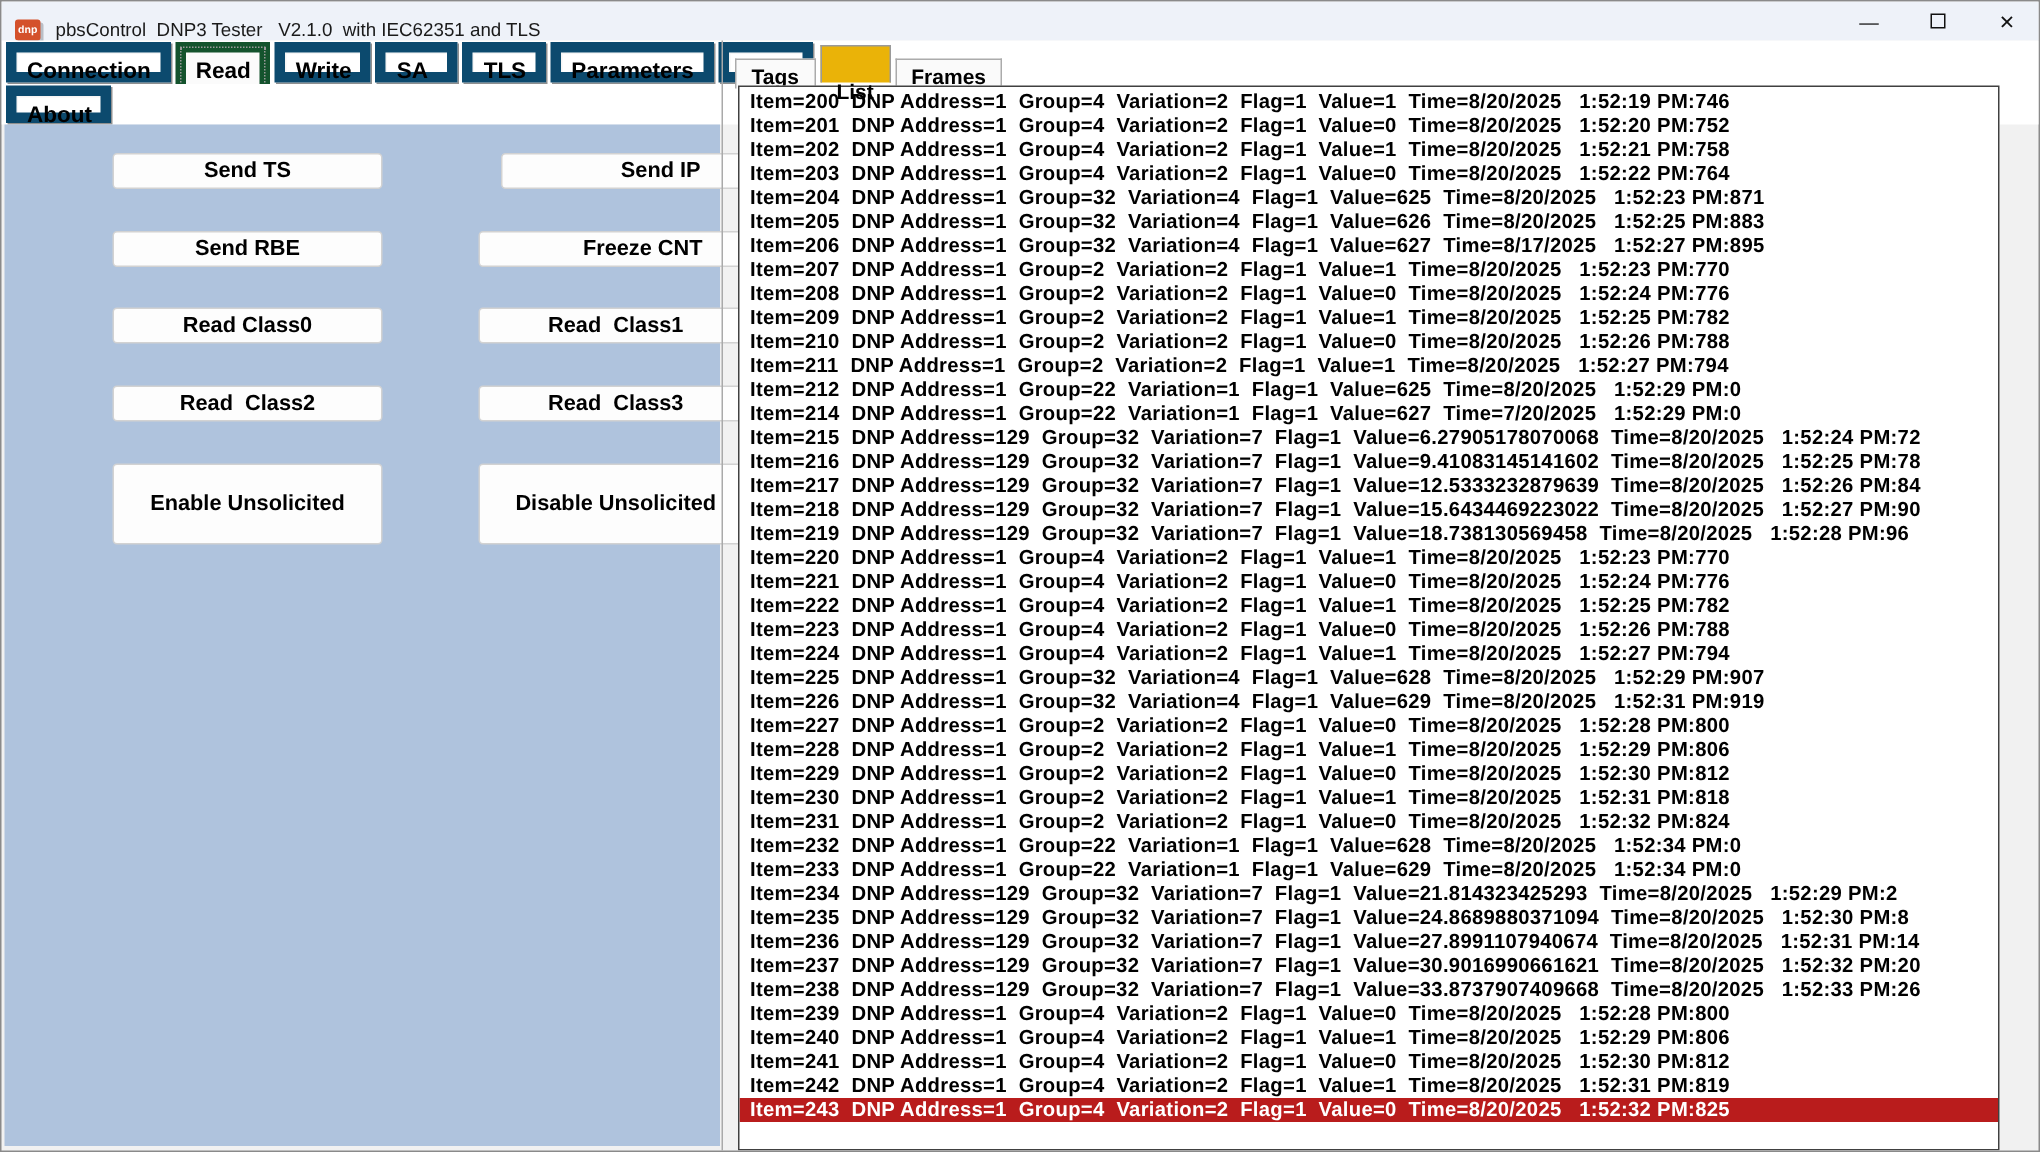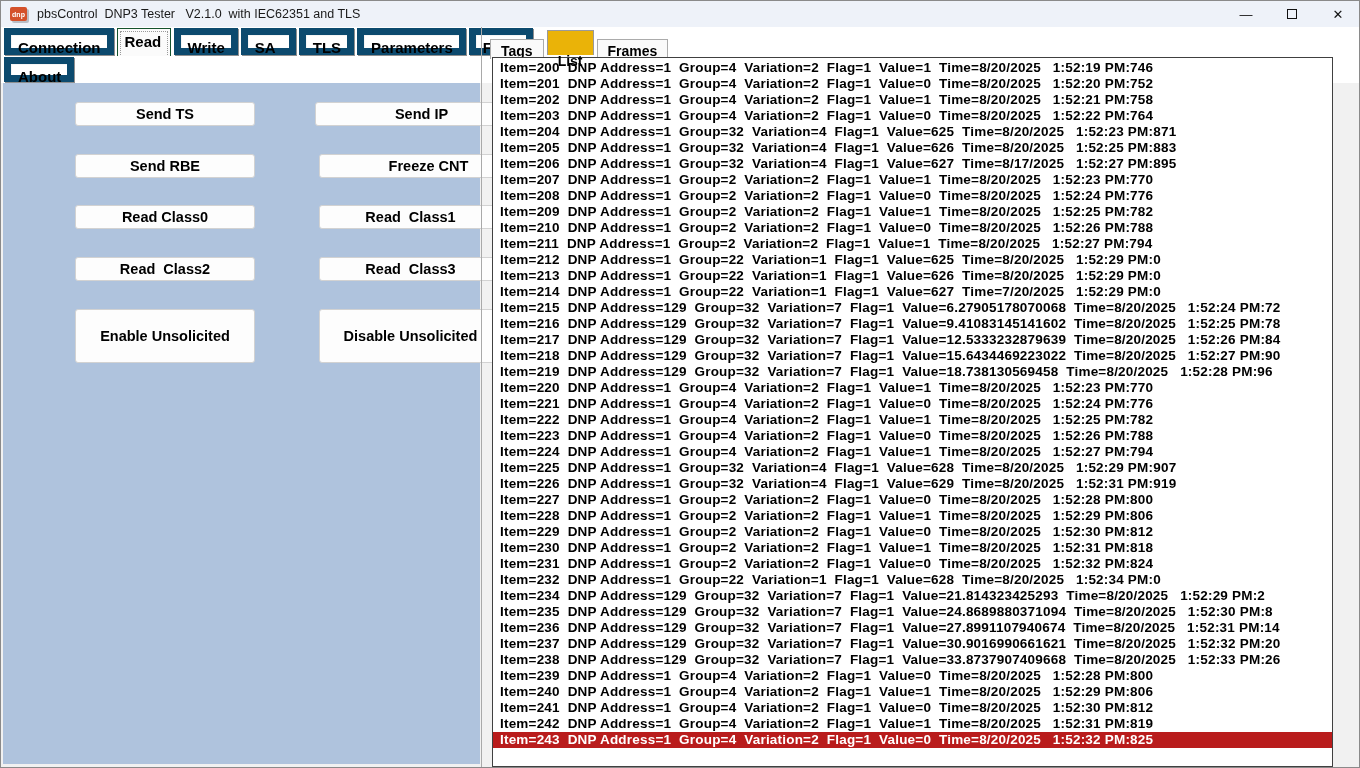--- a/index.html
+++ b/index.html
@@ -1,34 +1,34 @@
 <!DOCTYPE html>
 <html><head>
 <meta charset="utf-8">
 <style>
   html,body{margin:0;padding:0;background:#d8d8d8;}
   *{box-sizing:border-box;font-family:"Liberation Sans",sans-serif;}
   .window{position:relative;width:1360px;height:768px;background:#f1f1f1;overflow:hidden;border:1px solid #8a8a8a;}
   
-  .titlebar{position:absolute;left:0;top:0;width:1360px;height:26px;background:#eef2f9;display:flex;align-items:center;}
+  .titlebar{position:absolute;left:0;top:0;width:1360px;height:26px;background:#eef2f9;display:flex;align-items:flex-end;}
   .app-icon{width:17px;height:14px;margin-left:9px;background:#d4512b;border-radius:2px;color:#fff;
             font-size:7px;font-weight:bold;display:flex;align-items:center;justify-content:center;
             box-shadow:2px 2px 0 #b9bec6;}
   .title-text{margin-left:10px;font-size:12.5px;color:#1a1a1a;white-space:pre;}
   .win-controls{margin-left:auto;display:flex;height:26px;}
   .win-btn{width:46px;height:26px;display:flex;align-items:center;justify-content:center;font-size:13px;color:#111;cursor:default;}
   .max-glyph{width:10px;height:10px;border:1.2px solid #111;}
   
   .navrow{position:absolute;left:0;width:1360px;background:#ffffff;}
   .navrow1{top:26px;height:29px;}
   .navrow2{top:55px;height:27px;}
   .navtab{position:relative;display:inline-block;vertical-align:top;height:27px;margin:1px 0 0 3px;padding:4px 6px 0 7px;
           background:#fff;border:7px solid #0c4a6e;box-shadow:1px 1px 0 #8f8f8f, inset 1px 1px 0 #f5f5f5;
           font-size:15px;font-weight:bold;color:#000;cursor:default;}
-  .navtab.selected{background:#fbfbfb;border:1px solid #14532d;box-shadow:none;outline:1px dotted #9a9a9a;outline-offset:-4px;height:44px;}
+  .navtab.selected{background:#fbfbfb;border:7px solid #14532d;box-shadow:none;outline:1px dotted #9a9a9a;outline-offset:-4px;height:44px;}
   .navrow2 .navtab{height:25px;}
   
   .read-panel{position:absolute;left:2px;top:82px;width:477px;height:681px;background:#afc3dd;}
   .cmd-btn{position:absolute;background:#fdfdfd;border:1px solid #d2d2d2;border-radius:3px;
            font-size:14.5px;font-weight:bold;color:#000;display:flex;align-items:center;justify-content:center;
            white-space:pre;cursor:default;margin-left:29px;}
   
   .right-divider{position:absolute;left:480px;top:26px;width:1px;height:742px;background:#a9a9a9;}
   .tabstrip{position:absolute;left:489px;top:29px;height:27px;}
   .rtab{position:relative;display:inline-block;vertical-align:bottom;padding:3px 10px 2px 10px;margin-right:3px;
@@ -56,21 +56,21 @@
         </div>
       <div class="win-btn">✕</div>
     </div>
   </div>
 
   <div class="navrow navrow1" id="navrow1"><div class="navtab" style="min-width: 84px;">Connection</div><div class="navtab selected" style="min-width: 54px;">Read</div><div class="navtab" style="min-width: 51px;">Write</div><div class="navtab" style="min-width: 55px;">SA</div><div class="navtab" style="min-width: 52px;">TLS</div><div class="navtab" style="min-width: 90px;">Parameters</div><div class="navtab" style="min-width: 56px;">Filter</div></div>
   <div class="navrow navrow2" id="navrow2"><div class="navtab" style="min-width: 47px;">About</div></div>
 
   <div class="read-panel" id="readPanel">
       <div class="cmd-btn" style="top: 19px; left: 43px; width: 180px; height: 24px;">Send TS</div>
-      <div class="cmd-btn" style="top: 19px; left: 283px; width: 213px; height: 24px;">Send IP</div>
+      <div class="cmd-btn" style="top: 19px; left: 302px; width: 213px; height: 24px;">Send IP</div>
       <div class="cmd-btn" style="top: 71px; left: 43px; width: 180px; height: 24px;">Send RBE</div>
       <div class="cmd-btn" style="top: 71px; left: 287px; width: 183px; height: 24px; padding-left: 36px;">Freeze CNT</div>
       <div class="cmd-btn" style="top: 122px; left: 43px; width: 180px; height: 24px;">Read Class0</div>
       <div class="cmd-btn" style="top: 122px; left: 287px; width: 183px; height: 24px;">Read  Class1</div>
       <div class="cmd-btn" style="top: 174px; left: 43px; width: 180px; height: 24px;">Read  Class2</div>
       <div class="cmd-btn" style="top: 174px; left: 287px; width: 183px; height: 24px;">Read  Class3</div>
       <div class="cmd-btn" style="top: 226px; left: 43px; width: 180px; height: 54px;">Enable Unsolicited</div>
       <div class="cmd-btn" style="top: 226px; left: 287px; width: 183px; height: 54px;">Disable Unsolicited</div>
     </div>
 
@@ -85,40 +85,40 @@
       <div class="listrow">Item=203  DNP Address=1  Group=4  Variation=2  Flag=1  Value=0  Time=8/20/2025   1:52:22 PM:764</div>
       <div class="listrow">Item=204  DNP Address=1  Group=32  Variation=4  Flag=1  Value=625  Time=8/20/2025   1:52:23 PM:871</div>
       <div class="listrow">Item=205  DNP Address=1  Group=32  Variation=4  Flag=1  Value=626  Time=8/20/2025   1:52:25 PM:883</div>
       <div class="listrow">Item=206  DNP Address=1  Group=32  Variation=4  Flag=1  Value=627  Time=8/17/2025   1:52:27 PM:895</div>
       <div class="listrow">Item=207  DNP Address=1  Group=2  Variation=2  Flag=1  Value=1  Time=8/20/2025   1:52:23 PM:770</div>
       <div class="listrow">Item=208  DNP Address=1  Group=2  Variation=2  Flag=1  Value=0  Time=8/20/2025   1:52:24 PM:776</div>
       <div class="listrow">Item=209  DNP Address=1  Group=2  Variation=2  Flag=1  Value=1  Time=8/20/2025   1:52:25 PM:782</div>
       <div class="listrow">Item=210  DNP Address=1  Group=2  Variation=2  Flag=1  Value=0  Time=8/20/2025   1:52:26 PM:788</div>
       <div class="listrow">Item=211  DNP Address=1  Group=2  Variation=2  Flag=1  Value=1  Time=8/20/2025   1:52:27 PM:794</div>
       <div class="listrow">Item=212  DNP Address=1  Group=22  Variation=1  Flag=1  Value=625  Time=8/20/2025   1:52:29 PM:0</div>
-      <div class="listrow">Item=213  DNP Address=1  Group=22  Variation=1  Flag=1  Value=626  Time=8/20/2025   1:52:29 PM:0</div>
       <div class="listrow">Item=214  DNP Address=1  Group=22  Variation=1  Flag=1  Value=627  Time=7/20/2025   1:52:29 PM:0</div>
       <div class="listrow">Item=215  DNP Address=129  Group=32  Variation=7  Flag=1  Value=6.27905178070068  Time=8/20/2025   1:52:24 PM:72</div>
       <div class="listrow">Item=216  DNP Address=129  Group=32  Variation=7  Flag=1  Value=9.41083145141602  Time=8/20/2025   1:52:25 PM:78</div>
       <div class="listrow">Item=217  DNP Address=129  Group=32  Variation=7  Flag=1  Value=12.5333232879639  Time=8/20/2025   1:52:26 PM:84</div>
       <div class="listrow">Item=218  DNP Address=129  Group=32  Variation=7  Flag=1  Value=15.6434469223022  Time=8/20/2025   1:52:27 PM:90</div>
       <div class="listrow">Item=219  DNP Address=129  Group=32  Variation=7  Flag=1  Value=18.738130569458  Time=8/20/2025   1:52:28 PM:96</div>
       <div class="listrow">Item=220  DNP Address=1  Group=4  Variation=2  Flag=1  Value=1  Time=8/20/2025   1:52:23 PM:770</div>
       <div class="listrow">Item=221  DNP Address=1  Group=4  Variation=2  Flag=1  Value=0  Time=8/20/2025   1:52:24 PM:776</div>
       <div class="listrow">Item=222  DNP Address=1  Group=4  Variation=2  Flag=1  Value=1  Time=8/20/2025   1:52:25 PM:782</div>
       <div class="listrow">Item=223  DNP Address=1  Group=4  Variation=2  Flag=1  Value=0  Time=8/20/2025   1:52:26 PM:788</div>
       <div class="listrow">Item=224  DNP Address=1  Group=4  Variation=2  Flag=1  Value=1  Time=8/20/2025   1:52:27 PM:794</div>
       <div class="listrow">Item=225  DNP Address=1  Group=32  Variation=4  Flag=1  Value=628  Time=8/20/2025   1:52:29 PM:907</div>
       <div class="listrow">Item=226  DNP Address=1  Group=32  Variation=4  Flag=1  Value=629  Time=8/20/2025   1:52:31 PM:919</div>
       <div class="listrow">Item=227  DNP Address=1  Group=2  Variation=2  Flag=1  Value=0  Time=8/20/2025   1:52:28 PM:800</div>
       <div class="listrow">Item=228  DNP Address=1  Group=2  Variation=2  Flag=1  Value=1  Time=8/20/2025   1:52:29 PM:806</div>
       <div class="listrow">Item=229  DNP Address=1  Group=2  Variation=2  Flag=1  Value=0  Time=8/20/2025   1:52:30 PM:812</div>
       <div class="listrow">Item=230  DNP Address=1  Group=2  Variation=2  Flag=1  Value=1  Time=8/20/2025   1:52:31 PM:818</div>
       <div class="listrow">Item=231  DNP Address=1  Group=2  Variation=2  Flag=1  Value=0  Time=8/20/2025   1:52:32 PM:824</div>
       <div class="listrow">Item=232  DNP Address=1  Group=22  Variation=1  Flag=1  Value=628  Time=8/20/2025   1:52:34 PM:0</div>
+      <div class="listrow">Item=233  DNP Address=1  Group=22  Variation=1  Flag=1  Value=629  Time=8/20/2025   1:52:34 PM:0</div>
       <div class="listrow">Item=234  DNP Address=129  Group=32  Variation=7  Flag=1  Value=21.814323425293  Time=8/20/2025   1:52:29 PM:2</div>
       <div class="listrow">Item=235  DNP Address=129  Group=32  Variation=7  Flag=1  Value=24.8689880371094  Time=8/20/2025   1:52:30 PM:8</div>
       <div class="listrow">Item=236  DNP Address=129  Group=32  Variation=7  Flag=1  Value=27.8991107940674  Time=8/20/2025   1:52:31 PM:14</div>
       <div class="listrow">Item=237  DNP Address=129  Group=32  Variation=7  Flag=1  Value=30.9016990661621  Time=8/20/2025   1:52:32 PM:20</div>
       <div class="listrow">Item=238  DNP Address=129  Group=32  Variation=7  Flag=1  Value=33.8737907409668  Time=8/20/2025   1:52:33 PM:26</div>
       <div class="listrow">Item=239  DNP Address=1  Group=4  Variation=2  Flag=1  Value=0  Time=8/20/2025   1:52:28 PM:800</div>
       <div class="listrow">Item=240  DNP Address=1  Group=4  Variation=2  Flag=1  Value=1  Time=8/20/2025   1:52:29 PM:806</div>
       <div class="listrow">Item=241  DNP Address=1  Group=4  Variation=2  Flag=1  Value=0  Time=8/20/2025   1:52:30 PM:812</div>
       <div class="listrow">Item=242  DNP Address=1  Group=4  Variation=2  Flag=1  Value=1  Time=8/20/2025   1:52:31 PM:819</div>
       <div class="listrow selected">Item=243  DNP Address=1  Group=4  Variation=2  Flag=1  Value=0  Time=8/20/2025   1:52:32 PM:825</div>

